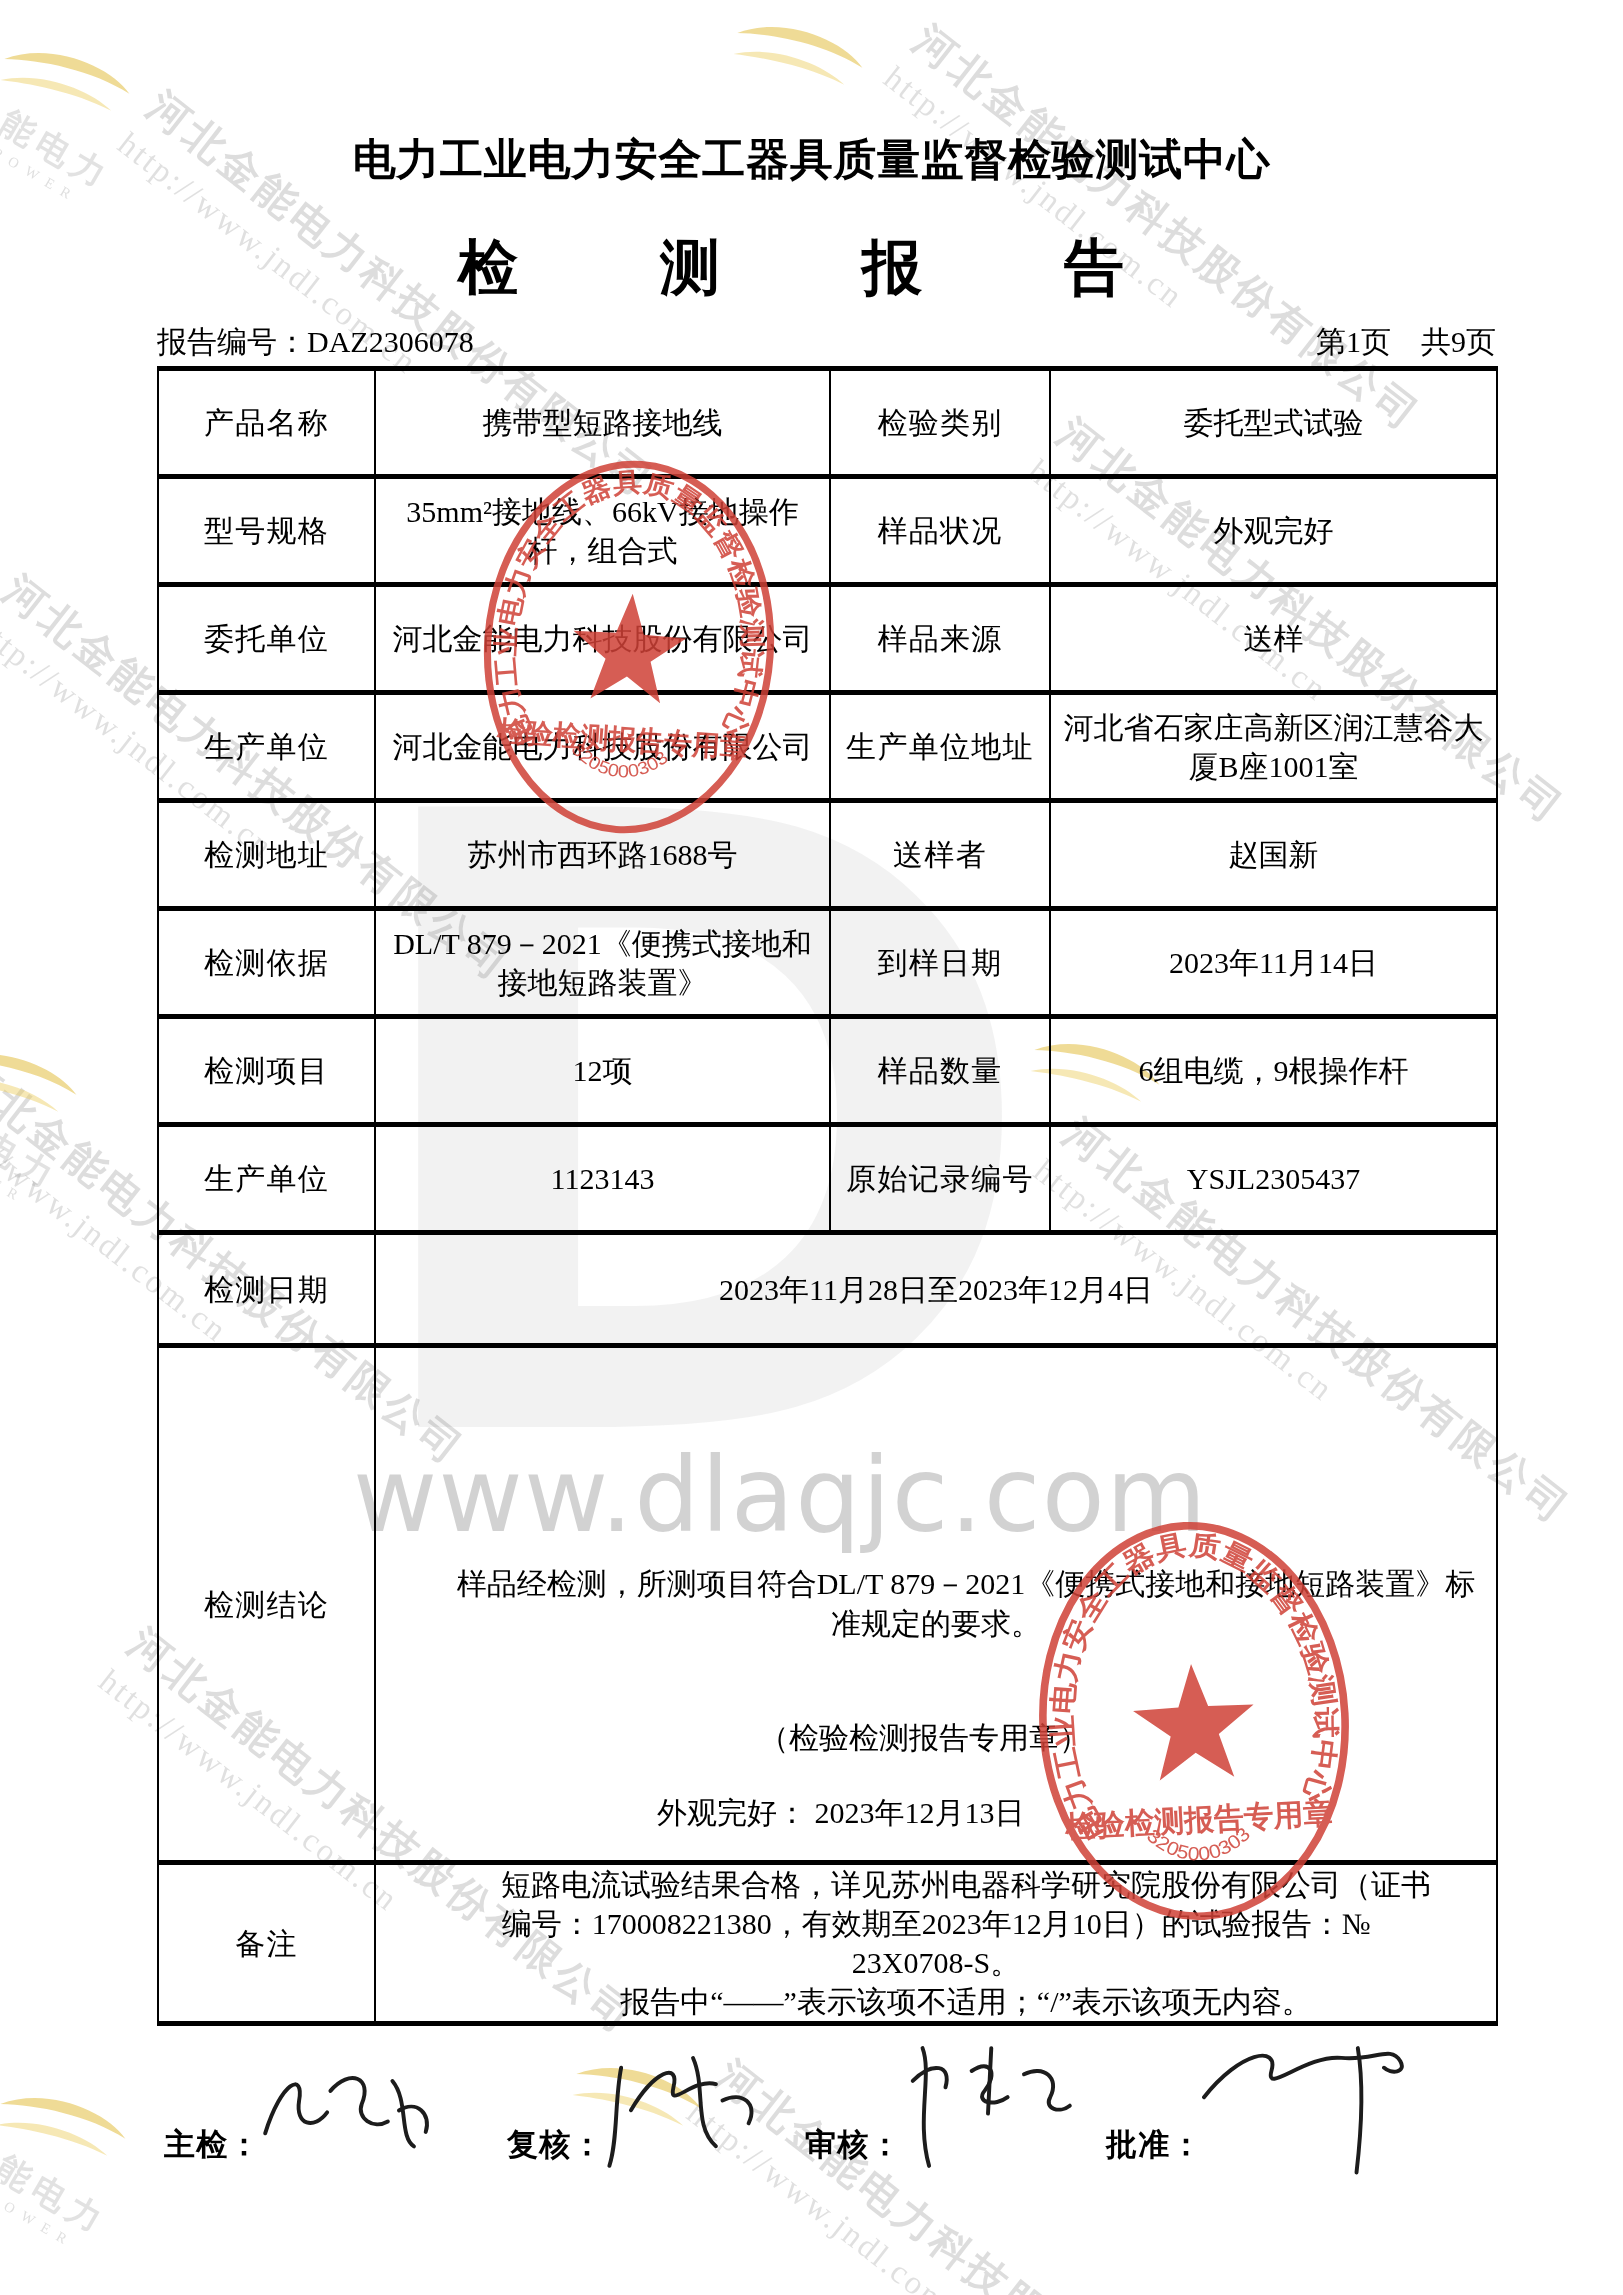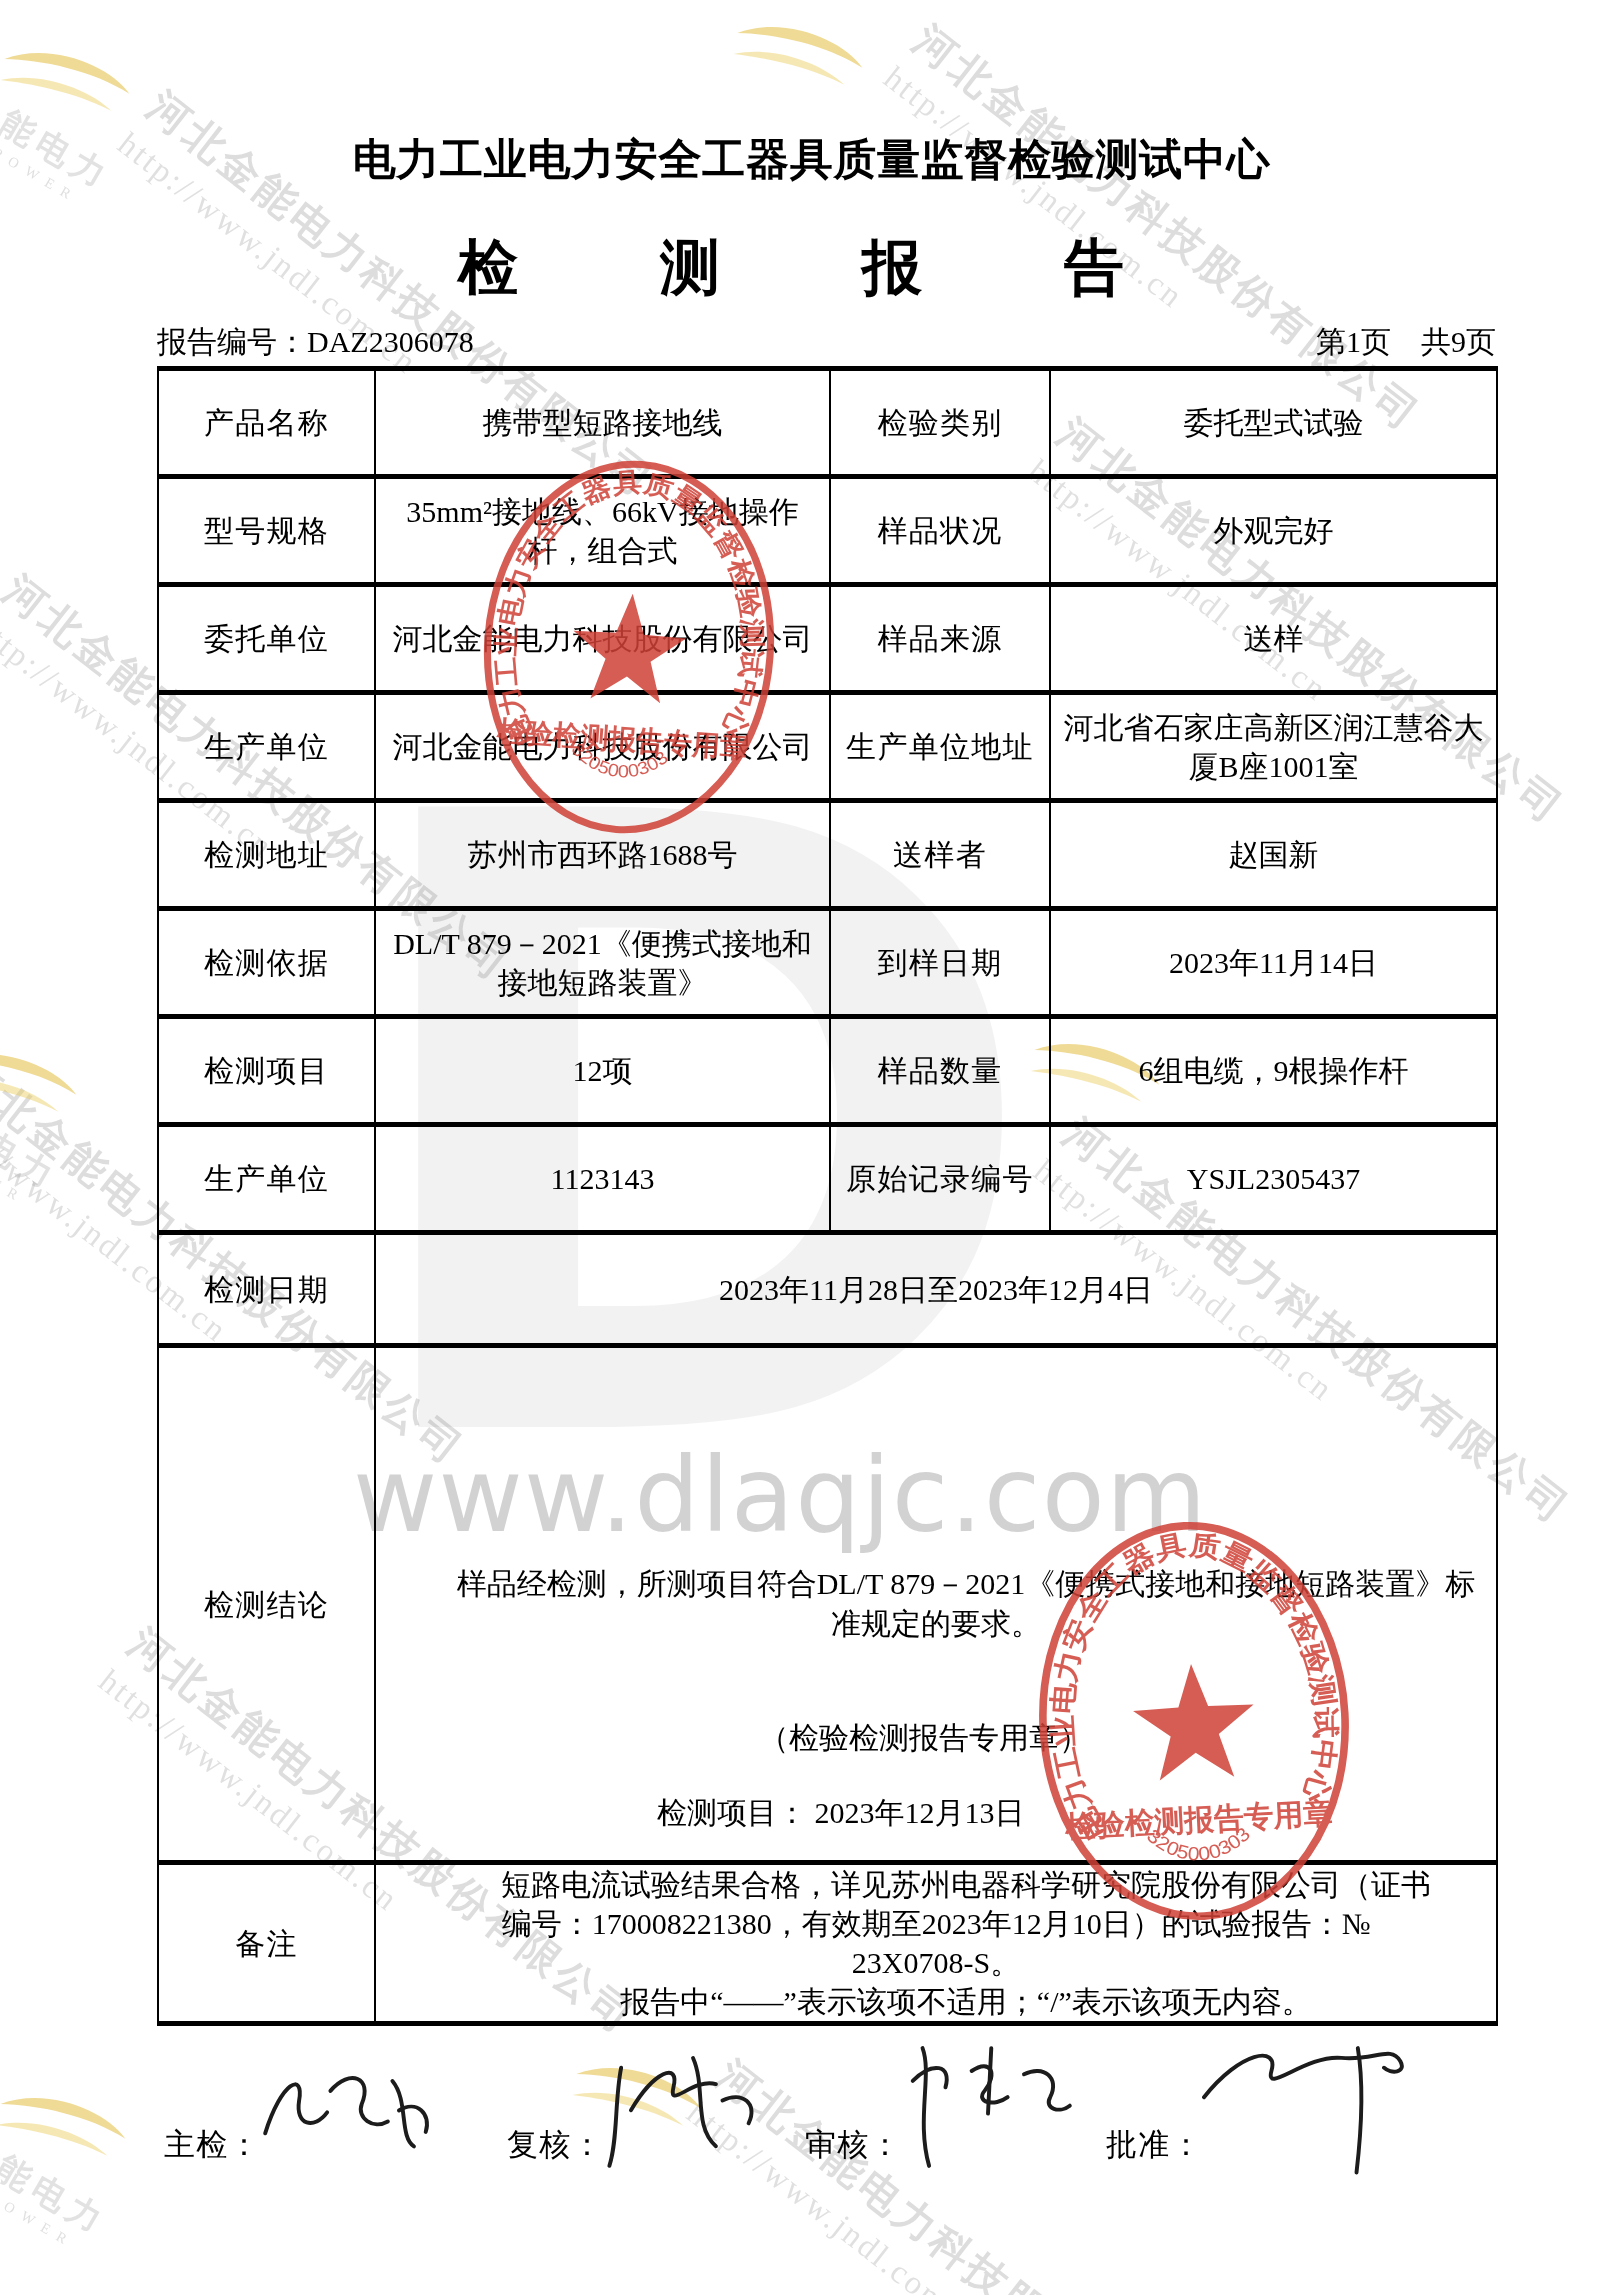--- a/index.html
+++ b/index.html
@@ -48,21 +48,21 @@
   .note-ind{text-indent:2em;}
 
   
   .stamp{position:absolute;z-index:2;opacity:0.85;}
   .stamp svg{width:100%;height:100%;}
   .stamp-1{left:455px;top:457px;width:348px;height:380px;transform:rotate(4deg);}
   .stamp-2{left:1011px;top:1518px;width:366px;height:406px;transform:rotate(-3deg);}
 
   
   .sig-row{position:absolute;left:0;top:2048px;width:1623px;height:144px;z-index:2;}
-  .sig-item{position:absolute;top:0;height:144px;}
+  .sig-item{position:absolute;top:0;height:144px;font-weight:bold;}
   .sig-label{position:absolute;bottom:26px;left:0;font-size:31px;letter-spacing:1.3px;}
   .sig-svg{position:absolute;left:88px;bottom:13px;}
 </style>
 </head>
 <body>
 
 <div class="wm-layer">
 
   <div class="bigD">D</div>
   <div class="dlaqjc">www.dlaqjc.com</div>
@@ -213,21 +213,21 @@
   <tr class="r-date">
     <td class="lbl">检测日期</td>
     <td colspan="3">2023年11月28日至2023年12月4日</td>
   </tr>
 
   <tr class="r-conc">
     <td class="lbl">检测结论</td>
     <td colspan="3" class="conc-cell">
       <div class="conc-text">样品经检测，所测项目符合DL/T 879－2021《便携式接地和接地短路装置》标准规定的要求。</div>
       <div class="seal-note">（检验检测报告专用章）</div>
-      <div class="issue-line">检测项目：  2023年12月13日</div>
+      <div class="issue-line">外观完好：  2023年12月13日</div>
     </td>
   </tr>
 
   <tr class="r-note">
     <td class="lbl">备注</td>
     <td colspan="3" class="note-cell">
       <div class="note-ind">短路电流试验结果合格，详见苏州电器科学研究院股份有限公司（证书</div>
       <div>编号：170008221380，有效期至2023年12月10日）的试验报告：№</div>
       <div>23X0708-S。</div>
       <div class="note-ind">报告中“——”表示该项不适用；“/”表示该项无内容。</div>

